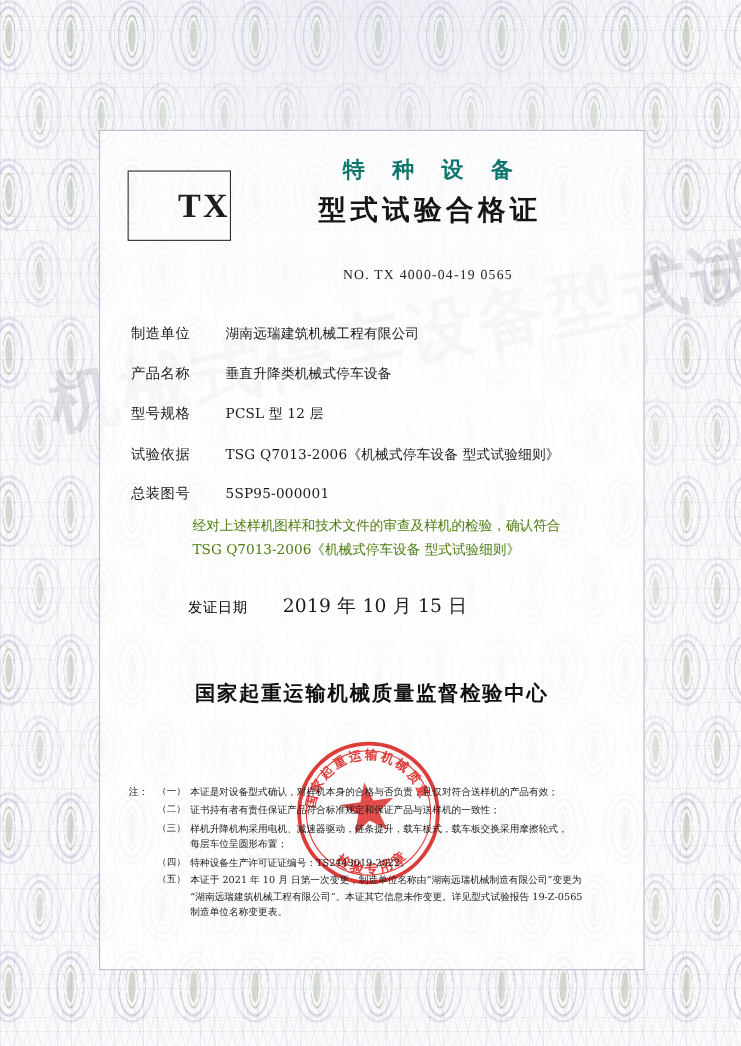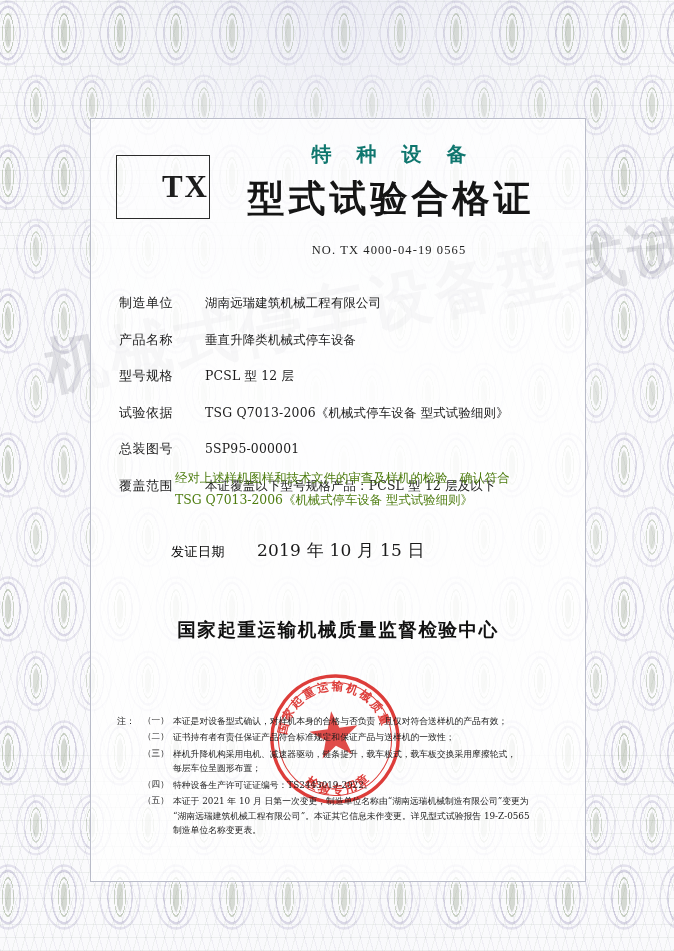--- a/index.html
+++ b/index.html
@@ -125,21 +125,21 @@
     font-family: "DejaVu Serif", serif;
     font-size: 20px;
     letter-spacing: 9px;
     color: #0f766e;
     font-weight: bold;
     text-indent: 9px;
   }
   .title-big {
     margin-top: 6px;
     font-family: "DejaVu Serif", serif;
-    font-size: 37px;
+    font-size: 25px;
     letter-spacing: 4px;
     color: #151515;
     font-weight: bold;
     text-indent: 4px;
   }
   .cert-no {
     position: absolute;
     left: 118px;
     top: 124px;
     width: 360px;
@@ -344,24 +344,20 @@
           <div class="fvalue">PCSL 型 12 层</div>
         </div>
         <div class="frow">
           <div class="flabel">试验依据</div>
           <div class="fvalue">TSG  Q7013-2006《机械式停车设备  型式试验细则》</div>
         </div>
         <div class="frow">
           <div class="flabel">总装图号</div>
           <div class="fvalue">5SP95-000001</div>
         </div>
-        <div class="frow wide">
-          <div class="flabel">覆盖范围</div>
-          <div class="fvalue">本证覆盖以下型号规格产品：PCSL 型 12 层及以下</div>
-        </div>
       </div>
 
       <div class="statement" style="white-space: pre-line;">经对上述样机图样和技术文件的审查及样机的检验，确认符合
 TSG  Q7013-2006《机械式停车设备  型式试验细则》</div>
 
       <div class="issue-row">
         <div class="flabel">发证日期</div>
         <div class="fvalue">2019 年 10 月 15 日</div>
       </div>
 

